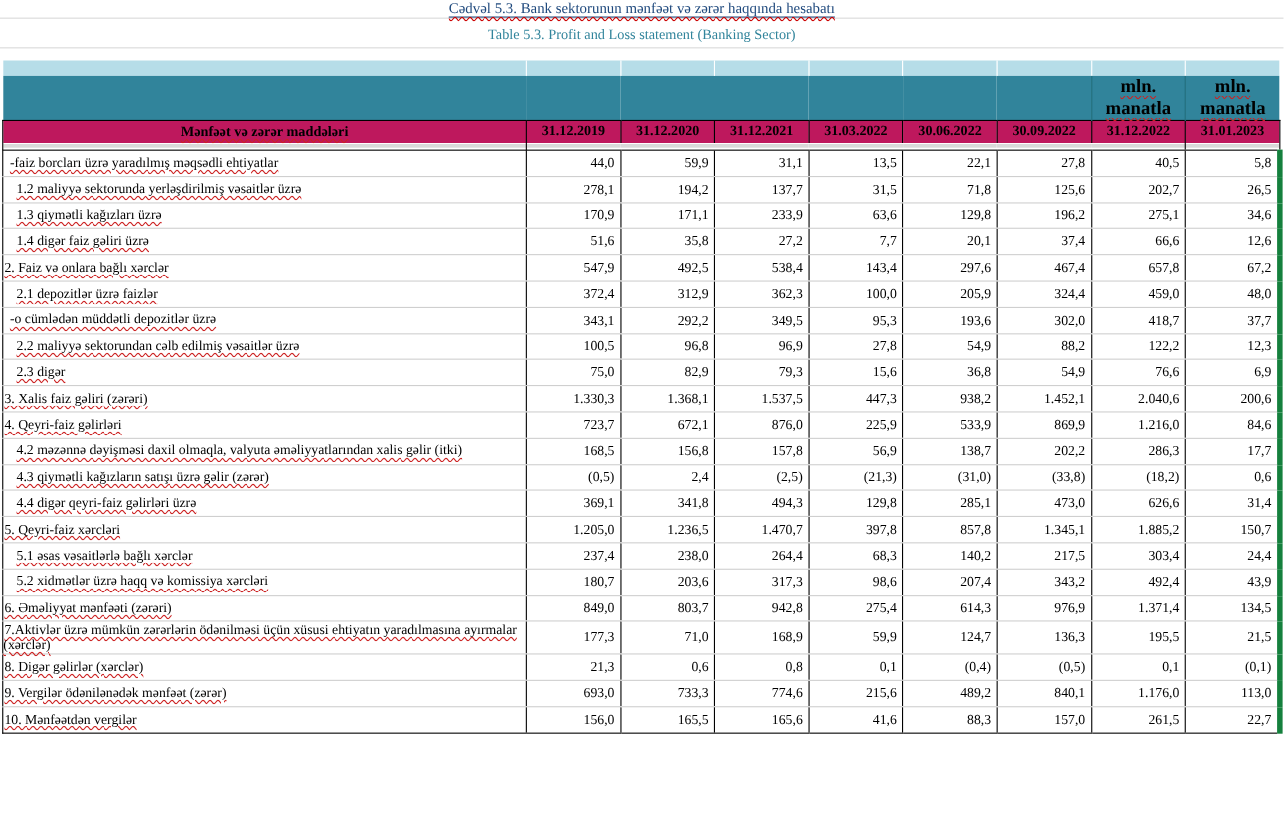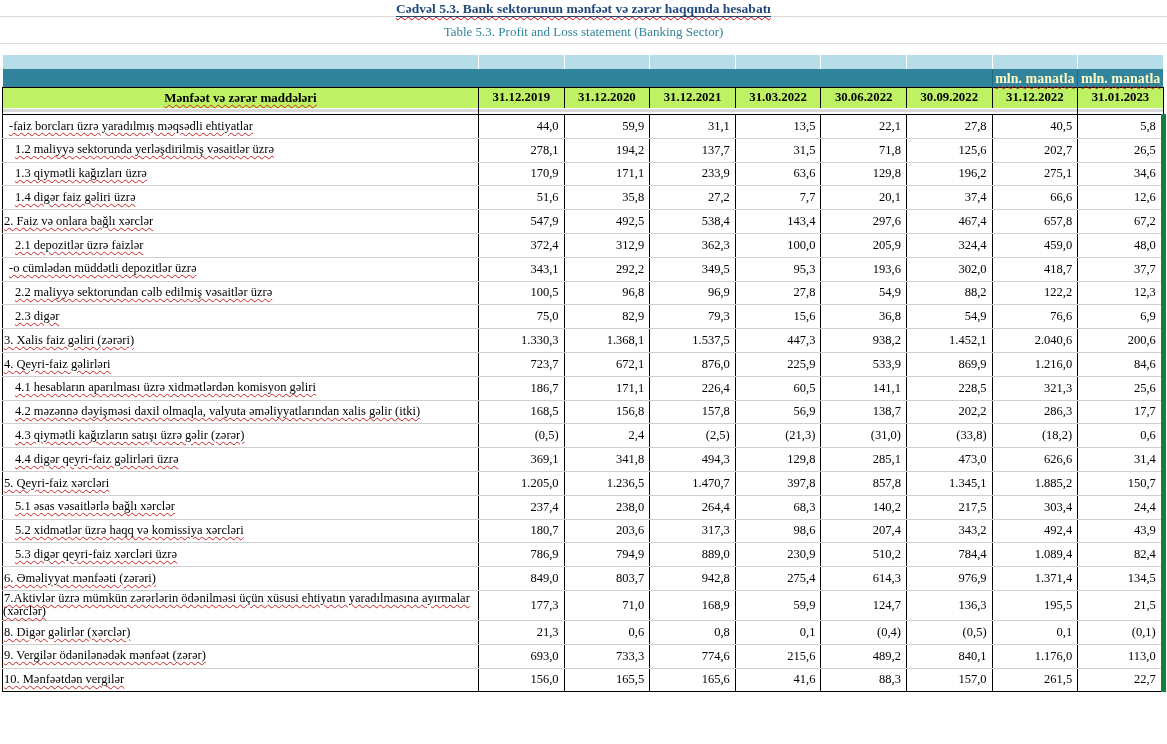--- a/index.html
+++ b/index.html
@@ -7,21 +7,21 @@
   body {
     width:1167px; height:744px; background:#fff; overflow:hidden;
     font-family:"Liberation Serif","DejaVu Serif",serif;
     -webkit-font-smoothing:antialiased;
   }
   .title-row {
     height:17px; line-height:16px; text-align:center;
     border-bottom:1px solid #d9d9d9;
   }
   .main-title {
-    color:#1f497d; font-weight:bold; font-size:13.5px;
+    color:#1f497d; font-weight:normal; font-size:13.5px;
     border-bottom:1px solid #1f497d;
     text-decoration-line:underline; text-decoration-style:wavy;
     text-decoration-color:#cc0000; text-decoration-thickness:1px;
     text-underline-offset:3px;
   }
   .subtitle-row {
     height:27px; line-height:27px; text-align:center;
     border-bottom:1px solid #d9d9d9;
   }
   .sub-title { color:#31849b; font-size:13px; }
@@ -29,28 +29,28 @@
   .tblwrap { margin-left:2px; width:1161px; }
   table { border-collapse:collapse; table-layout:fixed; width:1161px; }
   col.c-label { width:476px; }
   col.c-num  { width:85.6px; }
 
   tr.band-light td { height:14px; background:#b6dde8; border-right:1px solid #ffffff; padding:0; }
   tr.band-light td:last-child { border-right:none; }
   tr.band-dark td { height:16px; background:#31849b; padding:0; text-align:center; vertical-align:middle; }
   tr.band-dark td.unit-cell { border-left:1px solid #1d6b7b; }
   .unit-label {
-    color:#fef9c3; font-weight:bold; font-size:14px;
+    color:#000000; font-weight:bold; font-size:17px;
     text-decoration-line:underline; text-decoration-style:wavy;
     text-decoration-color:#cc2222; text-decoration-thickness:1px;
     text-underline-offset:2px;
   }
 
   tr.col-header th {
-    height:20px; background:#bef264; color:#000;
+    height:20px; background:#be185d; color:#000;
     border-top:1px solid #000; font-weight:bold; padding:0 2px;
     text-align:center; vertical-align:middle;
   }
   tr.col-header th.rowhead { font-size:13px; border-left:1px solid #000; }
   tr.col-header th.date { font-size:12.8px; border-left:1px solid #000; }
   tr.col-header th:last-child { border-right:1px solid #000; }
 
   tr.gap-row td {
     height:7px; padding:0;
     background:linear-gradient(#ffffff 0px, #ffffff 1px, #d9d9d9 1px, #d9d9d9 4px, #ffffff 4px);
@@ -276,31 +276,20 @@
             <td class="num">723,7</td>
             <td class="num">672,1</td>
             <td class="num">876,0</td>
             <td class="num">225,9</td>
             <td class="num">533,9</td>
             <td class="num">869,9</td>
             <td class="num">1.216,0</td>
             <td class="num">84,6</td>
           </tr>
           <tr class="data-row">
-            <td class="lbl"><span class="sq ind2">4.1 hesabların aparılması üzrə xidmətlərdən komisyon gəliri</span></td>
-            <td class="num">186,7</td>
-            <td class="num">171,1</td>
-            <td class="num">226,4</td>
-            <td class="num">60,5</td>
-            <td class="num">141,1</td>
-            <td class="num">228,5</td>
-            <td class="num">321,3</td>
-            <td class="num">25,6</td>
-          </tr>
-          <tr class="data-row">
             <td class="lbl"><span class="sq ind2">4.2 məzənnə dəyişməsi daxil olmaqla, valyuta əməliyyatlarından xalis gəlir (itki)</span></td>
             <td class="num">168,5</td>
             <td class="num">156,8</td>
             <td class="num">157,8</td>
             <td class="num">56,9</td>
             <td class="num">138,7</td>
             <td class="num">202,2</td>
             <td class="num">286,3</td>
             <td class="num">17,7</td>
           </tr>
@@ -353,31 +342,20 @@
             <td class="num">180,7</td>
             <td class="num">203,6</td>
             <td class="num">317,3</td>
             <td class="num">98,6</td>
             <td class="num">207,4</td>
             <td class="num">343,2</td>
             <td class="num">492,4</td>
             <td class="num">43,9</td>
           </tr>
           <tr class="data-row">
-            <td class="lbl"><span class="sq ind2">5.3 digər qeyri-faiz xərcləri üzrə</span></td>
-            <td class="num">786,9</td>
-            <td class="num">794,9</td>
-            <td class="num">889,0</td>
-            <td class="num">230,9</td>
-            <td class="num">510,2</td>
-            <td class="num">784,4</td>
-            <td class="num">1.089,4</td>
-            <td class="num">82,4</td>
-          </tr>
-          <tr class="data-row">
             <td class="lbl"><span class="sq ind0">6. Əməliyyat mənfəəti (zərəri)</span></td>
             <td class="num">849,0</td>
             <td class="num">803,7</td>
             <td class="num">942,8</td>
             <td class="num">275,4</td>
             <td class="num">614,3</td>
             <td class="num">976,9</td>
             <td class="num">1.371,4</td>
             <td class="num">134,5</td>
           </tr>

